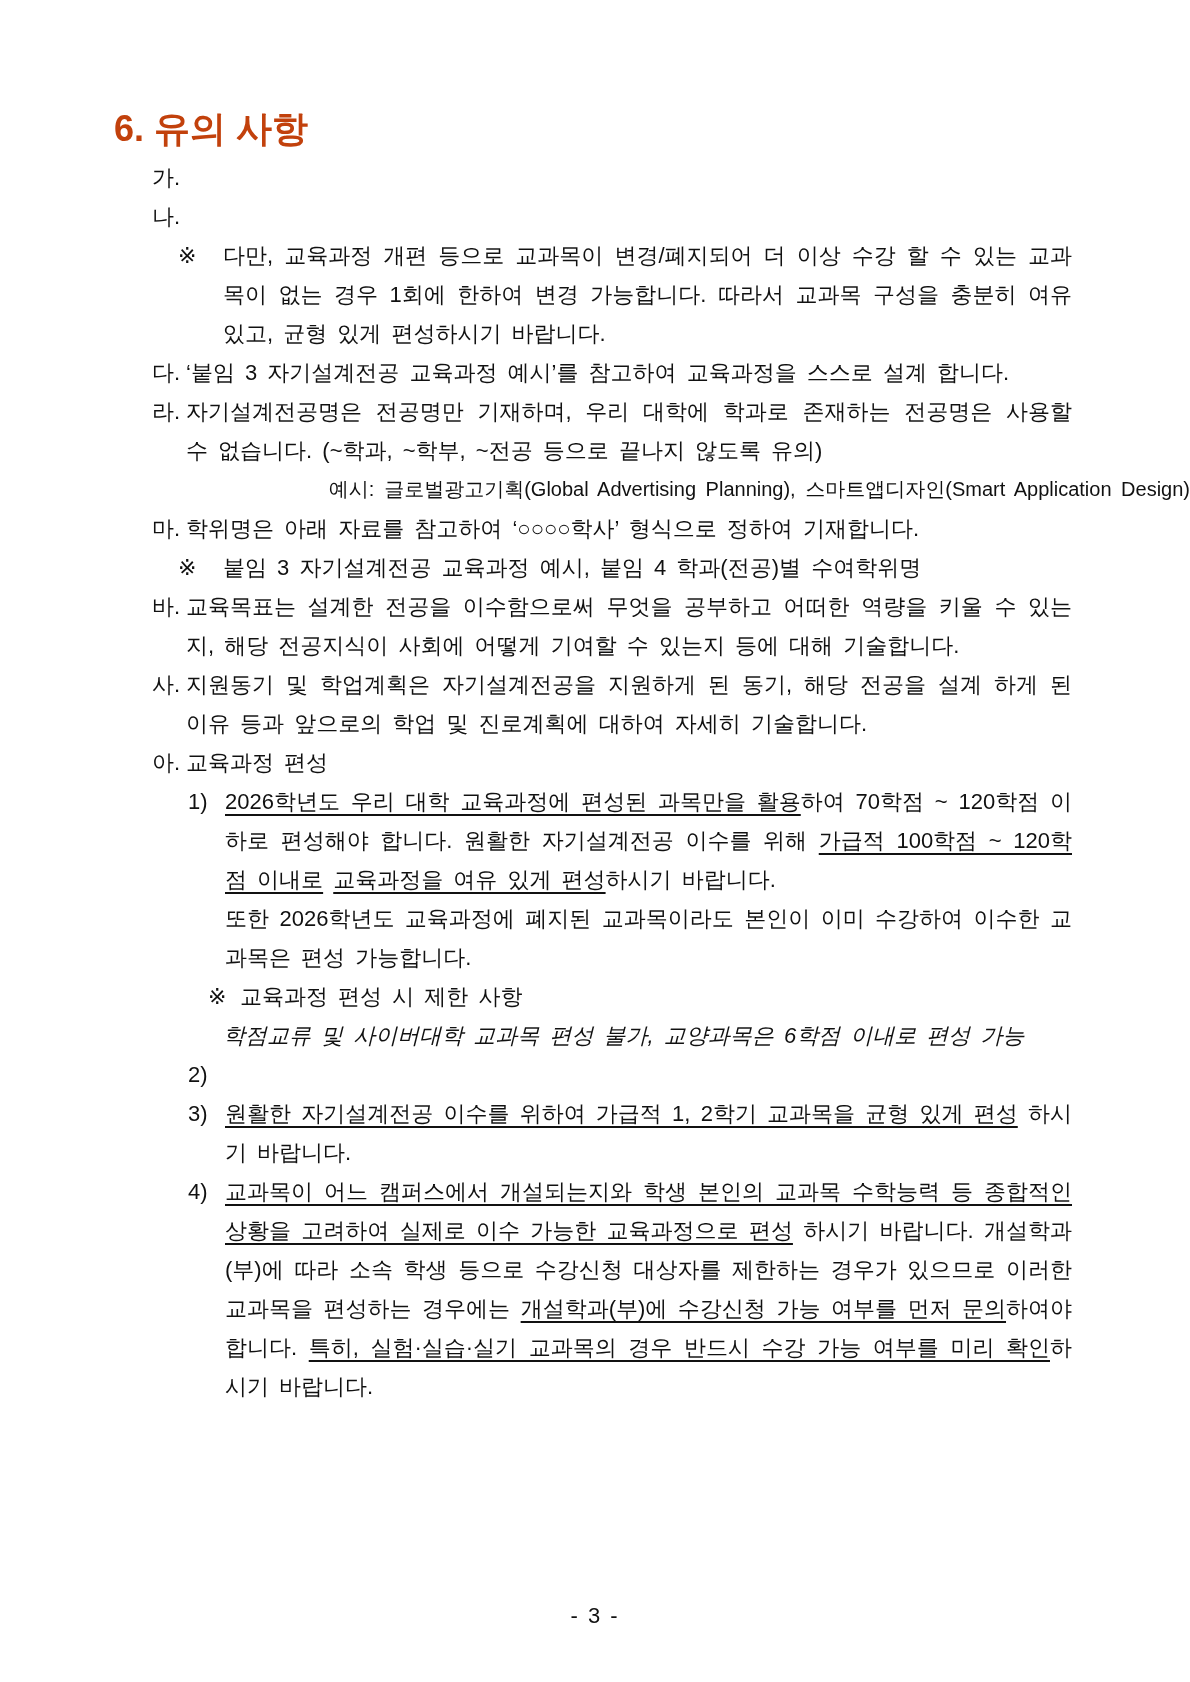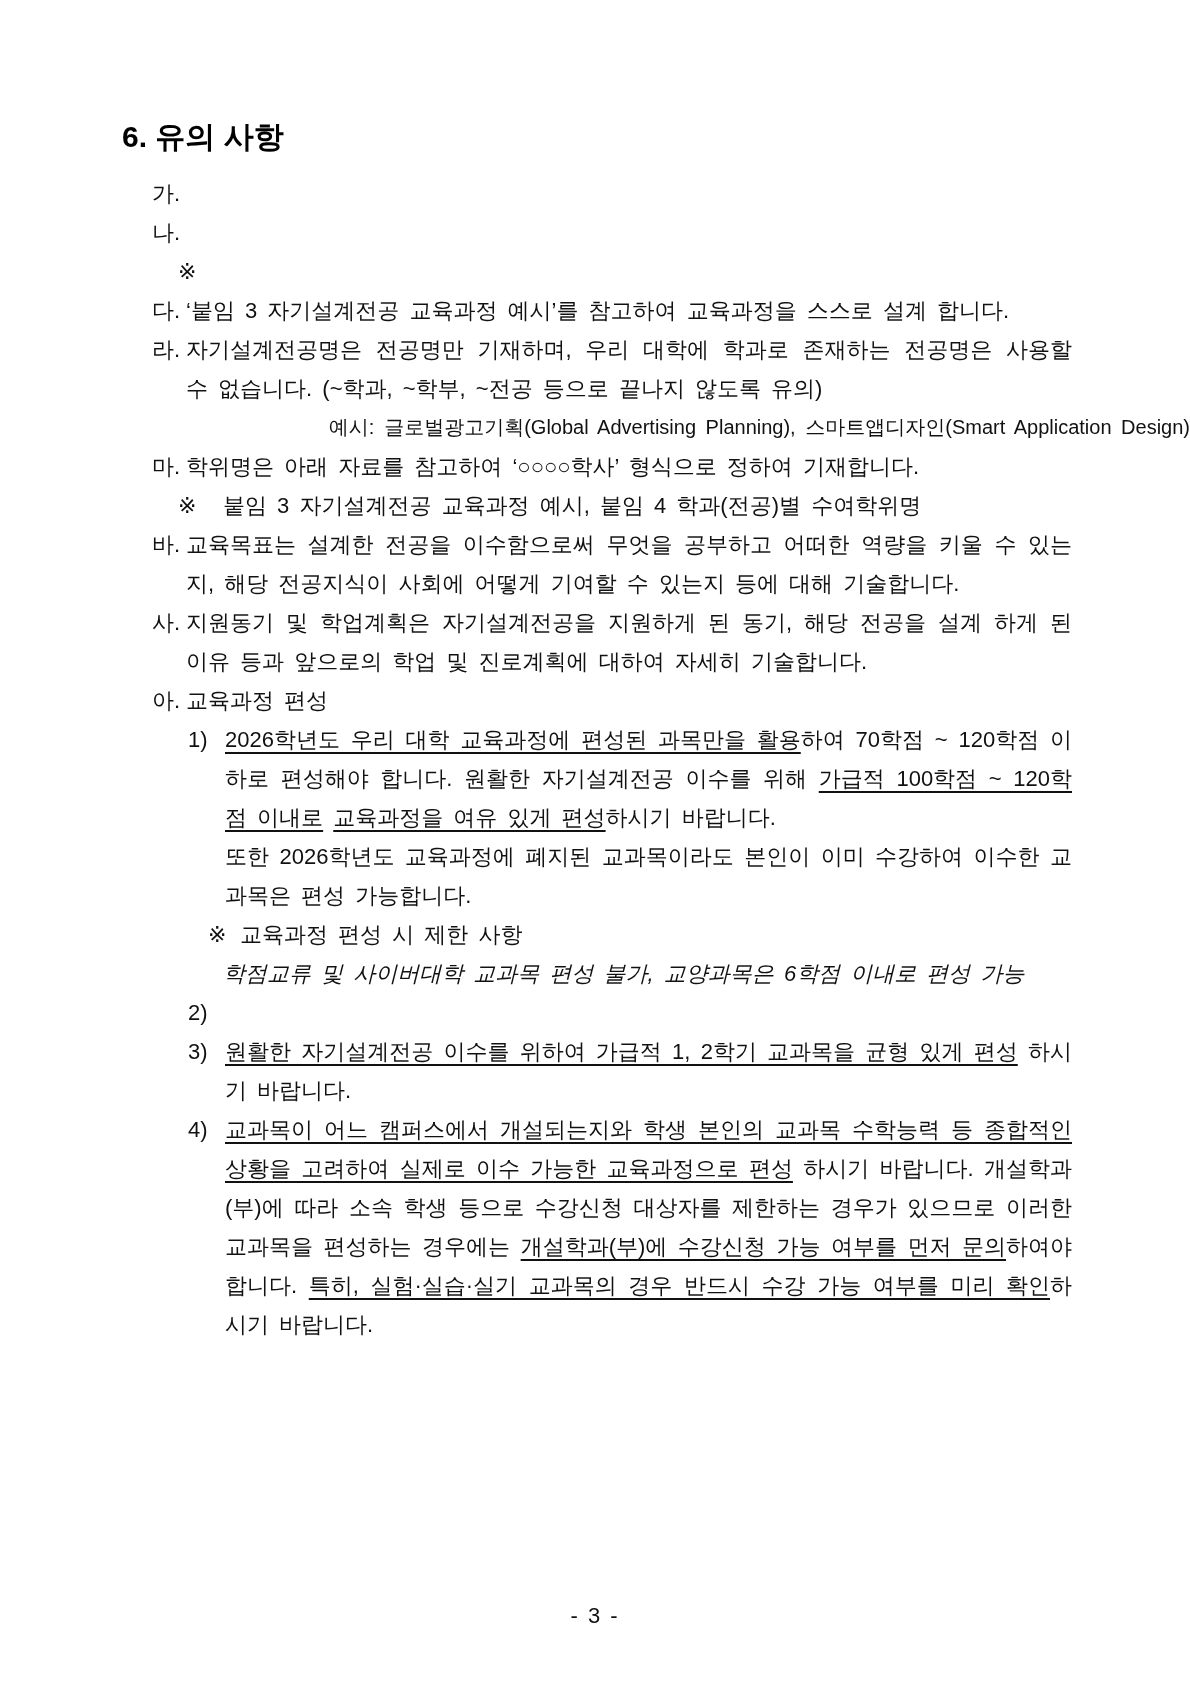--- a/index.html
+++ b/index.html
@@ -6,26 +6,26 @@
   .page {
     position: relative;
     width: 1190px;
     height: 1682px;
     background: #ffffff;
     color: #111111;
     font-family: "Liberation Sans", "DejaVu Sans", sans-serif;
     overflow: hidden;
   }
   .heading {
-    margin: 12px;
+    margin: 4px;
     padding: 102px 0 2px 110px;
-    font-size: 30px;
+    font-size: 36px;
     line-height: 46px;
     font-weight: 700;
-    color: #000000;
+    color: #c2410c;
   }
   .row { display: flex; box-sizing: border-box; width: 100%; }
   .para {
     margin: 0;
     font-size: 22px;
     line-height: 39px;
     text-align: justify;
     word-spacing: 4px;
     color: #111111;
   }
@@ -76,20 +76,23 @@
   <div class="row item">
     <span class="lbl">가.</span>
   </div>
 
   <div class="row item">
     <span class="lbl">나.</span>
   </div>
 
   <div class="row note1">
     <span class="marker">※</span>
+    <div class="body">
+      <p class="para"><span>다만, 교육과정 개편 등으로 교과목이 변경/폐지되어 더 이상 수강 할 수 있는 교과목이 없는 경우 1회에 한하여 변경 가능합니다. 따라서 교과목 구성을 충분히 여유 있고, 균형 있게 편성하시기 바랍니다.</span></p>
+    </div>
   </div>
 
   <div class="row item">
     <span class="lbl">다.</span>
     <div class="body">
       <p class="para"><span>‘붙임 3 자기설계전공 교육과정 예시’를 참고하여 교육과정을 스스로 설계 합니다.</span></p>
     </div>
   </div>
 
   <div class="row item">

